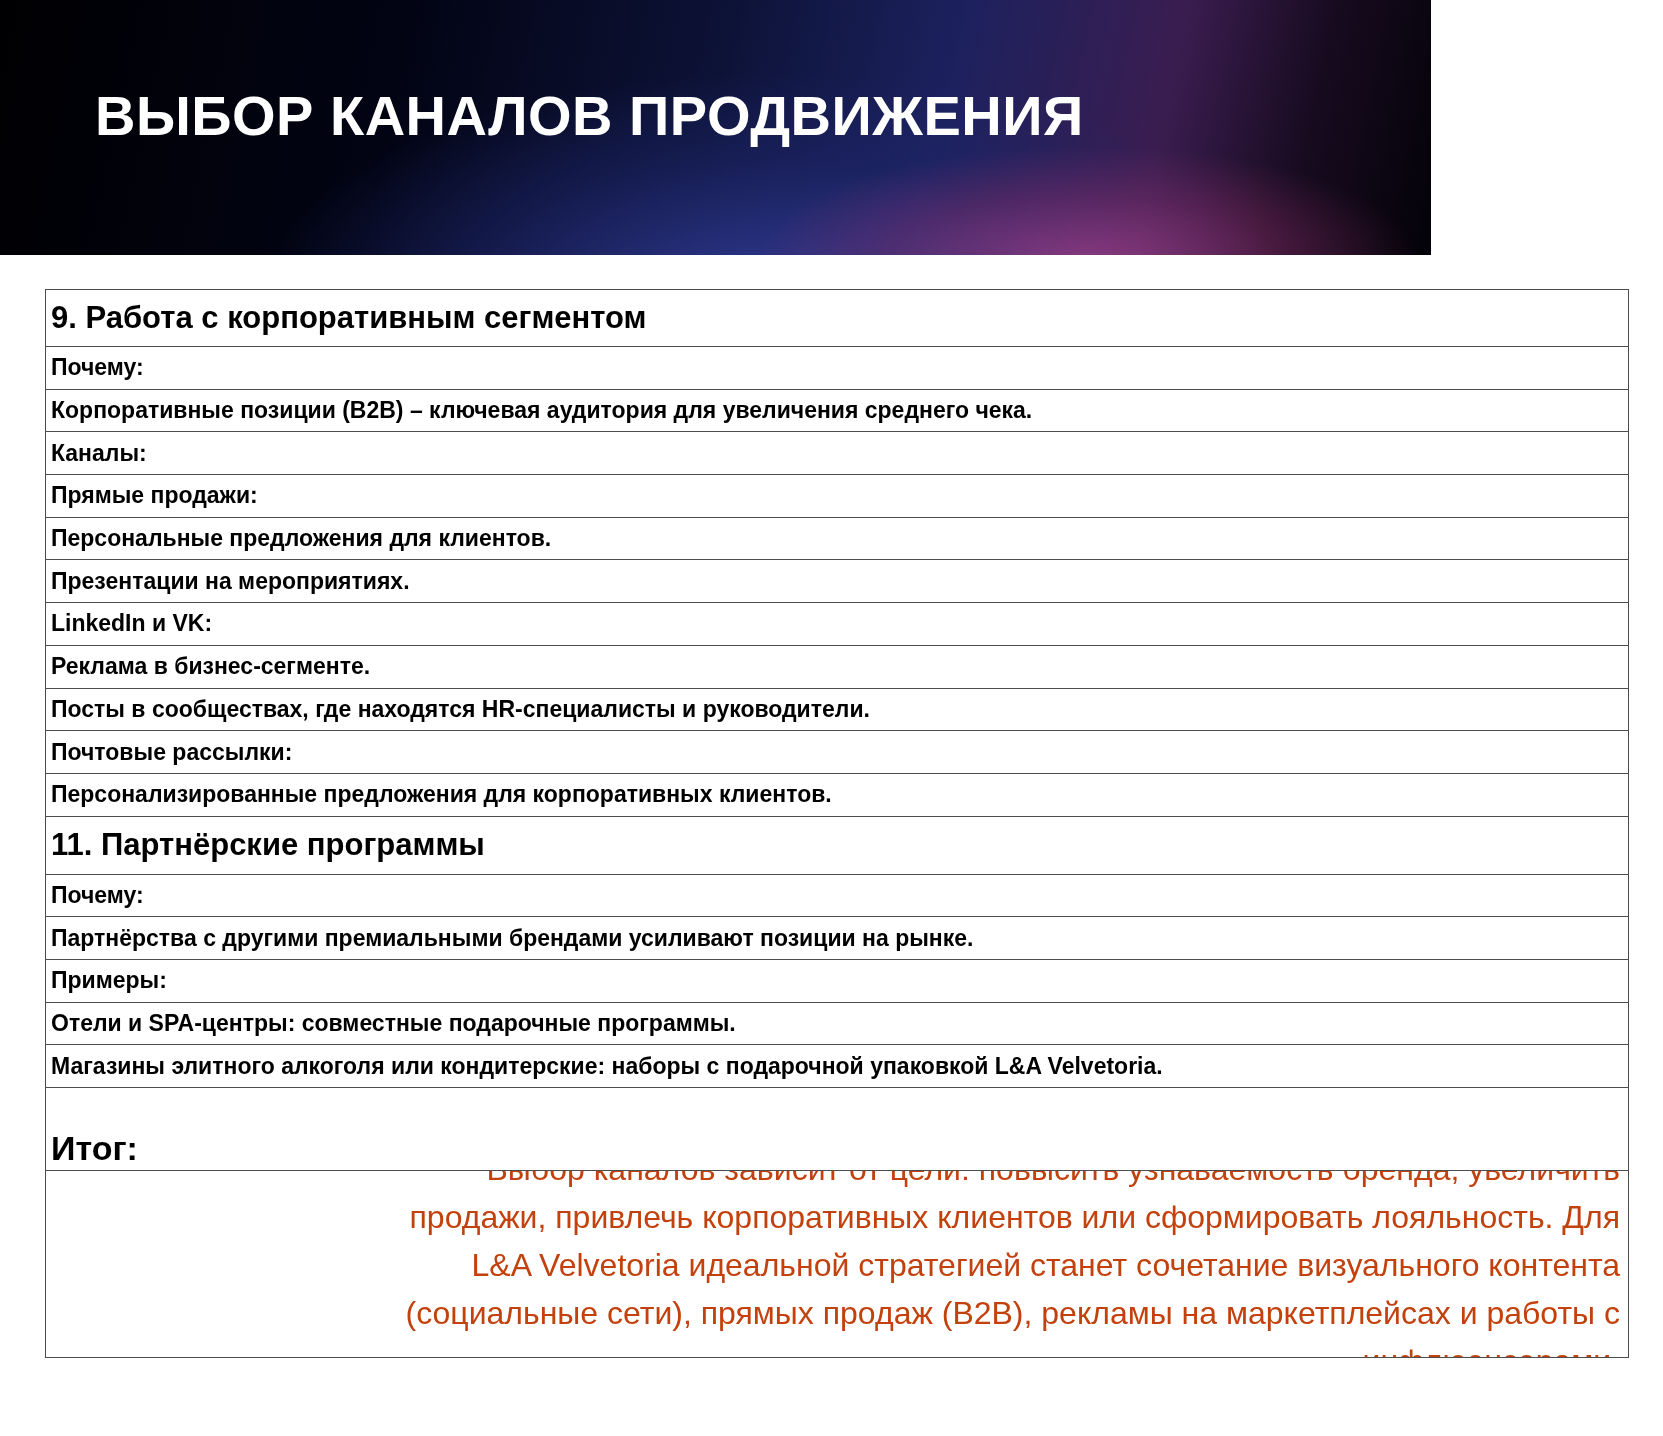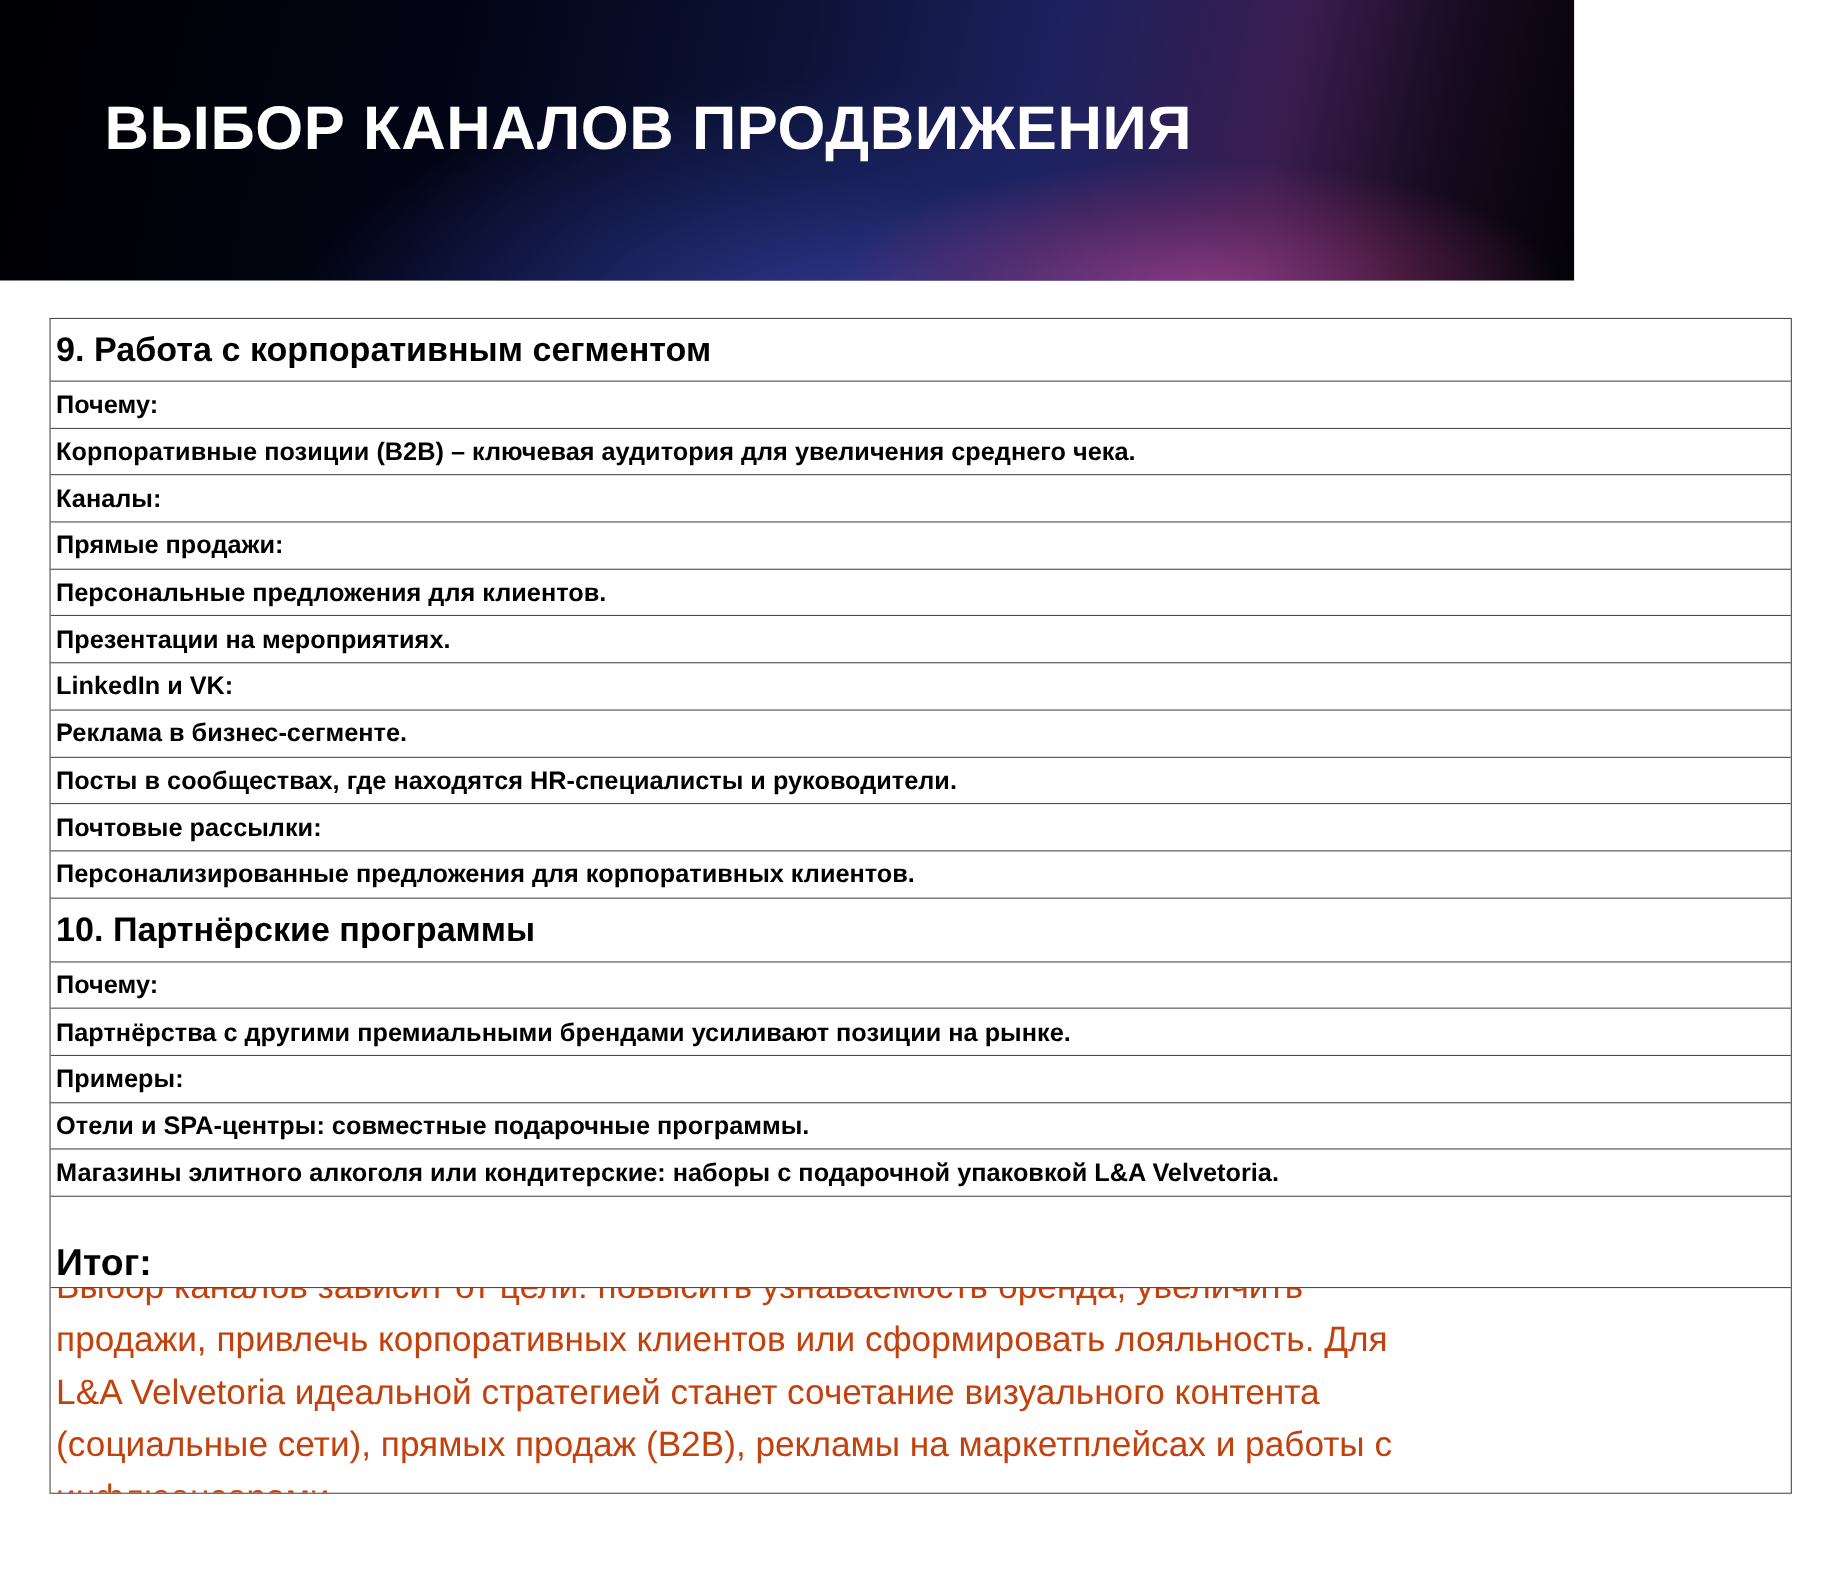--- a/index.html
+++ b/index.html
@@ -38,20 +38,21 @@
 
   
   .doc-table {
     position: absolute;
     left: 45px;
     top: 289px;
     width: 1584px;
     box-sizing: border-box;
     border: 1.5px solid #4d4d4d;
     background: #ffffff;
+    text-align: right;
   }
   .tr {
     box-sizing: border-box;
     border-bottom: 1.5px solid #4d4d4d;
     display: flex;
     align-items: center;
     padding: 0 8px 0 5px;
     font-weight: 700;
     color: #000000;
     overflow: hidden;
@@ -91,21 +92,21 @@
   <div class="tr body">Корпоративные позиции (B2B) – ключевая аудитория для увеличения среднего чека.</div>
   <div class="tr body">Каналы:</div>
   <div class="tr body">Прямые продажи:</div>
   <div class="tr body">Персональные предложения для клиентов.</div>
   <div class="tr body">Презентации на мероприятиях.</div>
   <div class="tr body">LinkedIn и VK:</div>
   <div class="tr body">Реклама в бизнес-сегменте.</div>
   <div class="tr body">Посты в сообществах, где находятся HR-специалисты и руководители.</div>
   <div class="tr body">Почтовые рассылки:</div>
   <div class="tr body">Персонализированные предложения для корпоративных клиентов.</div>
-  <div class="tr sec2">10. Партнёрские программы</div>
+  <div class="tr sec2">11. Партнёрские программы</div>
   <div class="tr body">Почему:</div>
   <div class="tr body">Партнёрства с другими премиальными брендами усиливают позиции на рынке.</div>
   <div class="tr body">Примеры:</div>
   <div class="tr body">Отели и SPA-центры: совместные подарочные программы.</div>
   <div class="tr body">Магазины элитного алкоголя или кондитерские: наборы с подарочной упаковкой L&amp;A Velvetoria.</div>
   <div class="tr itog">Итог:</div>
   <div class="tr last">
     <div class="summary-text">Выбор каналов зависит от цели: повысить узнаваемость бренда, увеличить
 продажи, привлечь корпоративных клиентов или сформировать лояльность. Для
 L&amp;A Velvetoria идеальной стратегией станет сочетание визуального контента

